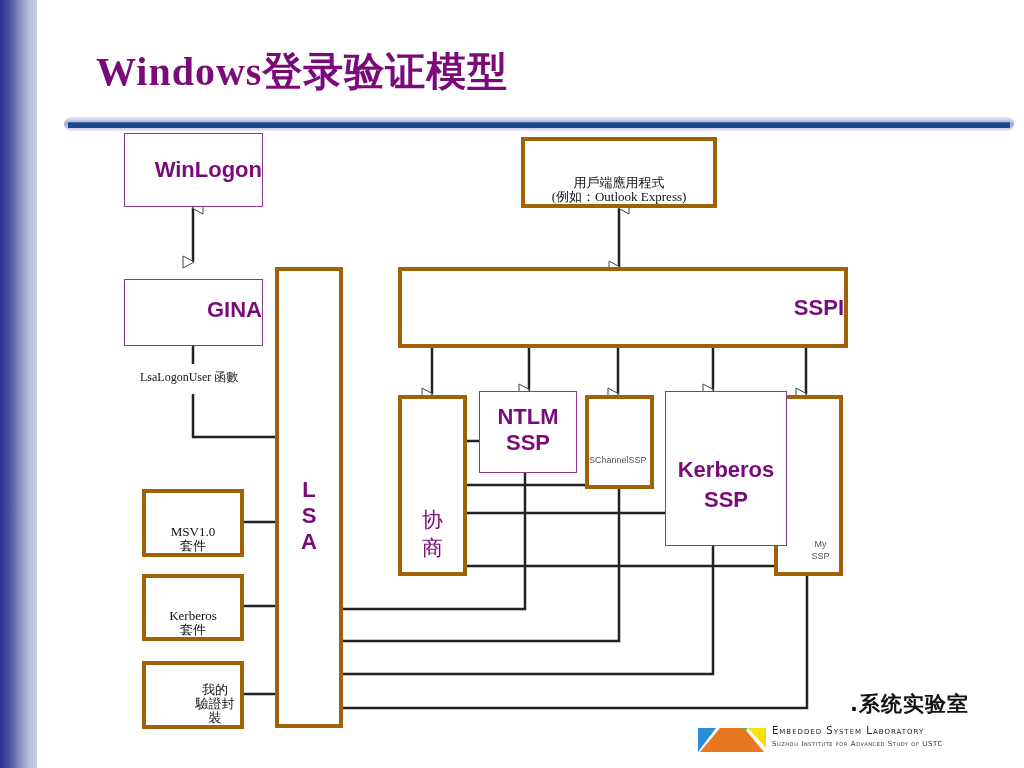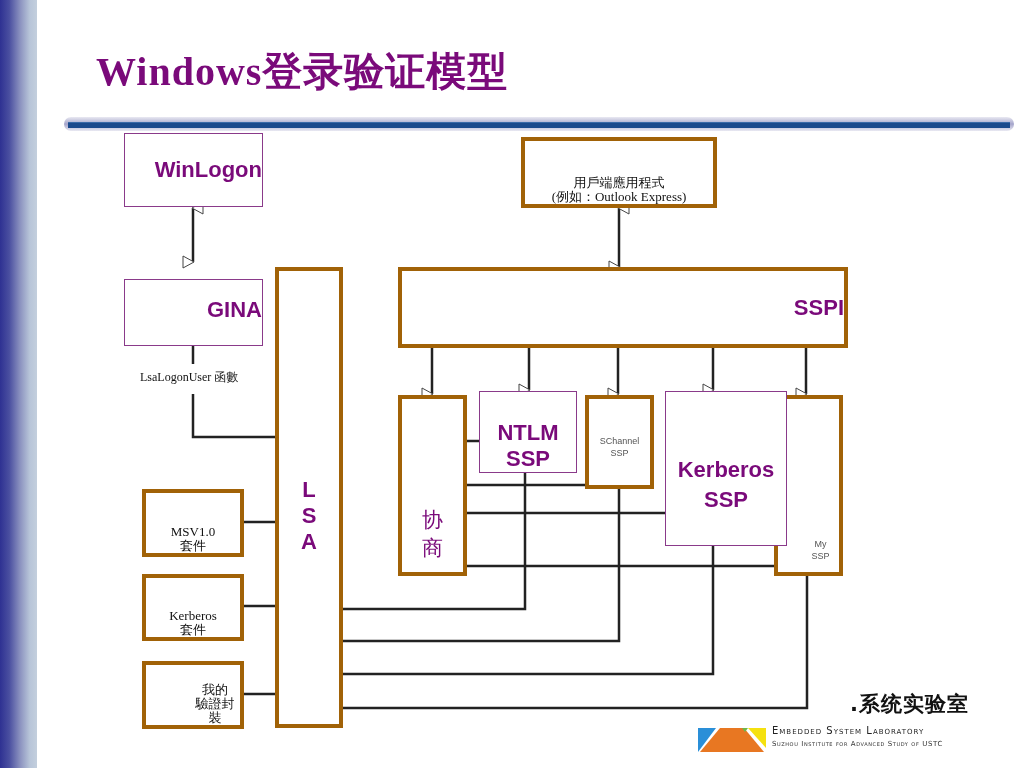--- a/index.html
+++ b/index.html
@@ -115,26 +115,26 @@
   <span class="lbl-purple" style="font-size:22px;line-height:26px;">L</span>
   <span class="lbl-purple" style="font-size:22px;line-height:26px;">S</span>
   <span class="lbl-purple" style="font-size:22px;line-height:26px;">A</span>
 </div>
 
 <div class="box black" style="left:398px;top:395px;width:69px;height:181px;flex-direction:column;padding-bottom:10px;">
   <span style="font-size:21px;color:#7a0a7a;font-family:'DejaVu Sans',sans-serif;line-height:28px;">协</span>
   <span style="font-size:21px;color:#7a0a7a;font-family:'DejaVu Sans',sans-serif;line-height:28px;">商</span>
 </div>
 
-<div class="box purple" style="left:479px;top:391px;width:98px;height:82px;flex-direction:column;justify-content:flex-start;padding-top:28px;">
+<div class="box purple" style="left:479px;top:391px;width:98px;height:82px;flex-direction:column;justify-content:flex-start;padding-top:12px;">
   <span class="lbl-purple" style="font-size:22px;line-height:26px;">NTLM</span>
   <span class="lbl-purple" style="font-size:22px;line-height:26px;">SSP</span>
 </div>
 
-<div class="box black" style="left:585px;top:395px;width:69px;height:94px;flex-direction:column;justify-content:flex-start;padding-top:36px;">
+<div class="box black" style="left:585px;top:395px;width:69px;height:94px;flex-direction:row;justify-content:flex-start;padding-top:36px;">
   <span class="lbl-small">SChannel</span>
   <span class="lbl-small">SSP</span>
 </div>
 
 <div class="box black" style="left:774px;top:395px;width:69px;height:181px;flex-direction:column;padding-left:24px;padding-bottom:10px;">
   <span class="lbl-small">My</span>
   <span class="lbl-small">SSP</span>
 </div>
 
 <div class="box purple" style="left:665px;top:391px;width:122px;height:155px;flex-direction:column;padding-bottom:30px;">

